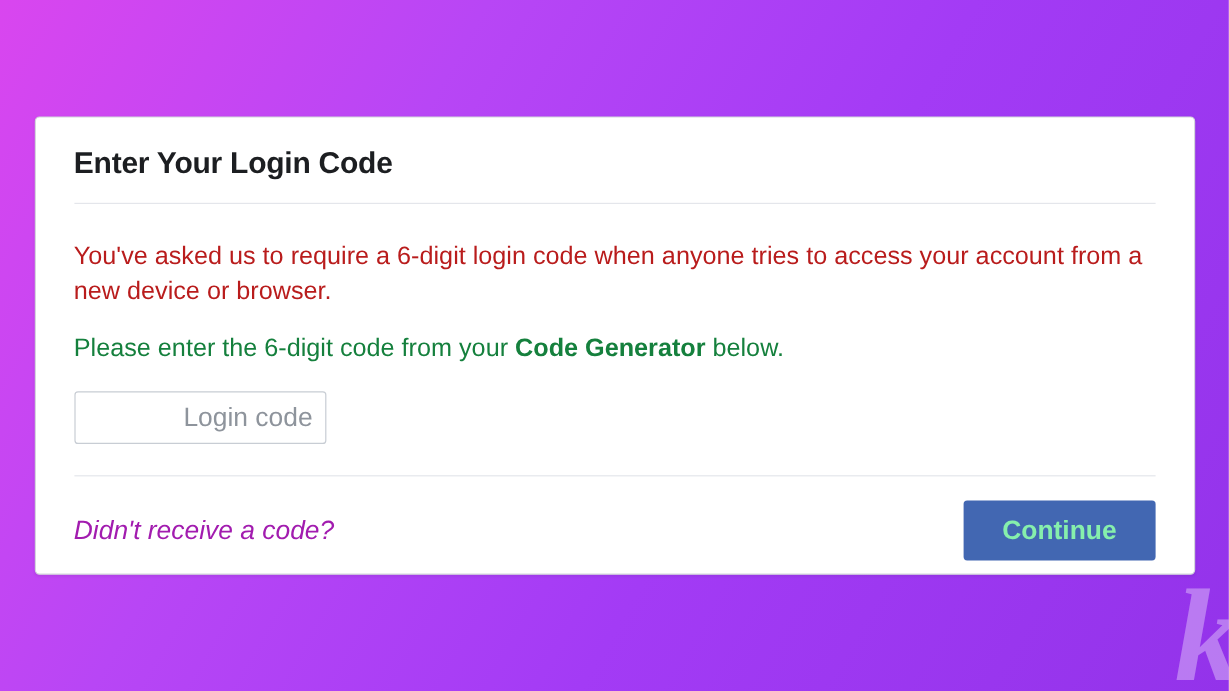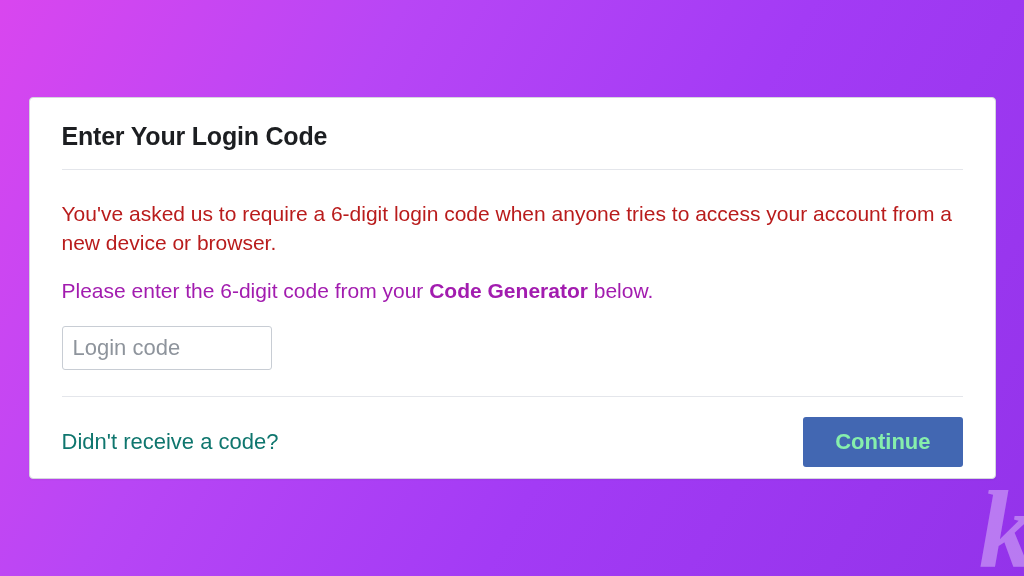--- a/index.html
+++ b/index.html
@@ -40,51 +40,53 @@
     }
     .body-text {
       font-size: 21px;
       line-height: 1.38;
       color: #b91c1c;
       margin-top: 30px;
     }
     .body-text2 {
       font-size: 21px;
       line-height: 1.38;
-      color: #a21caf;
+      color: #15803d;
       margin-top: 20px;
       margin-bottom: 20px;
     }
     .bold {
       font-weight: 700;
     }
     .code-input {
       width: 210px;
       height: 44px;
       border: 1px solid #c8cdd4;
       border-radius: 3px;
       font-size: 22px;
       color: #1c1e21;
       padding: 6px 10px;
       margin-bottom: 26px;
+      text-align: right;
     }
     .code-input::placeholder {
       color: #8e949c;
     }
     .footer {
       display: flex;
       justify-content: space-between;
       align-items: center;
       margin-top: 20px;
     }
     .link {
-      color: #0f766e;
+      color: #a21caf;
       font-size: 22px;
       text-decoration: none;
       cursor: pointer;
+      font-style: italic;
     }
     .continue-btn {
       background: #4267b2;
       color: #86efac;
       font-size: 22px;
       font-weight: 700;
       border: none;
       border-radius: 3px;
       padding: 12px 32px;
       cursor: pointer;

